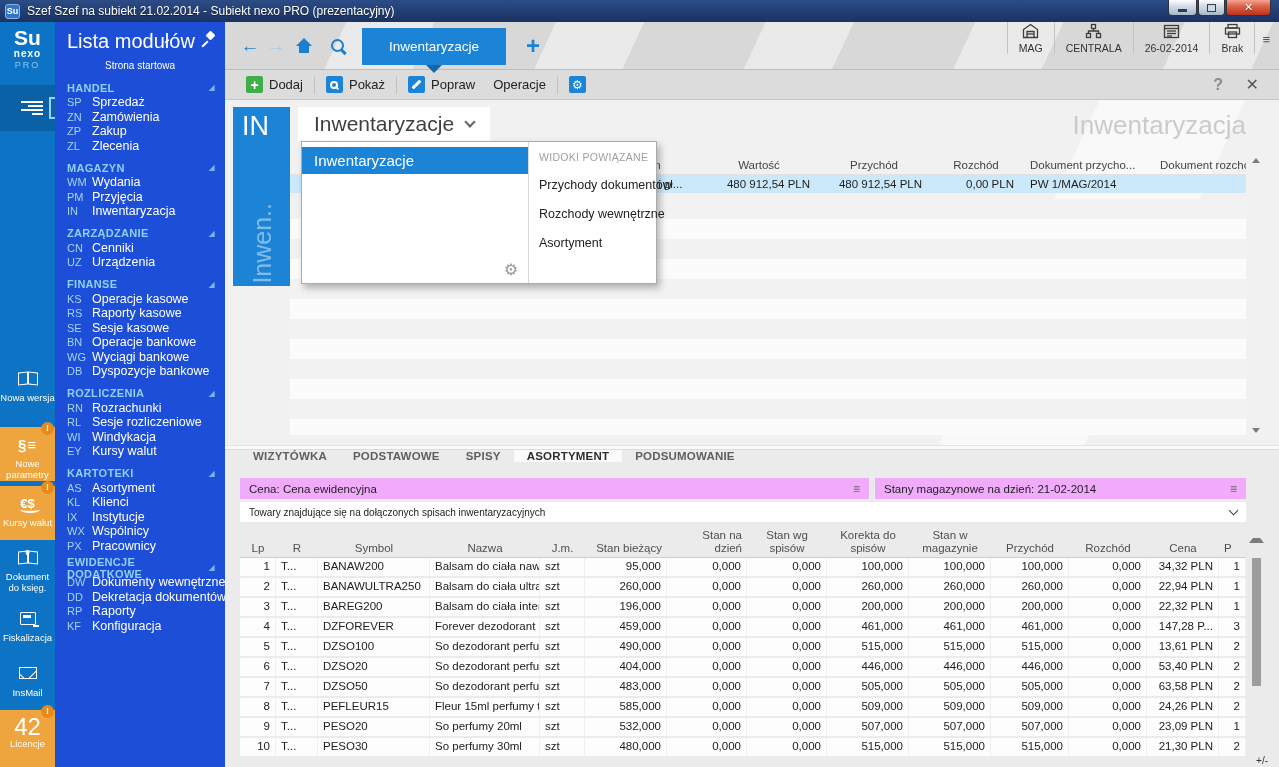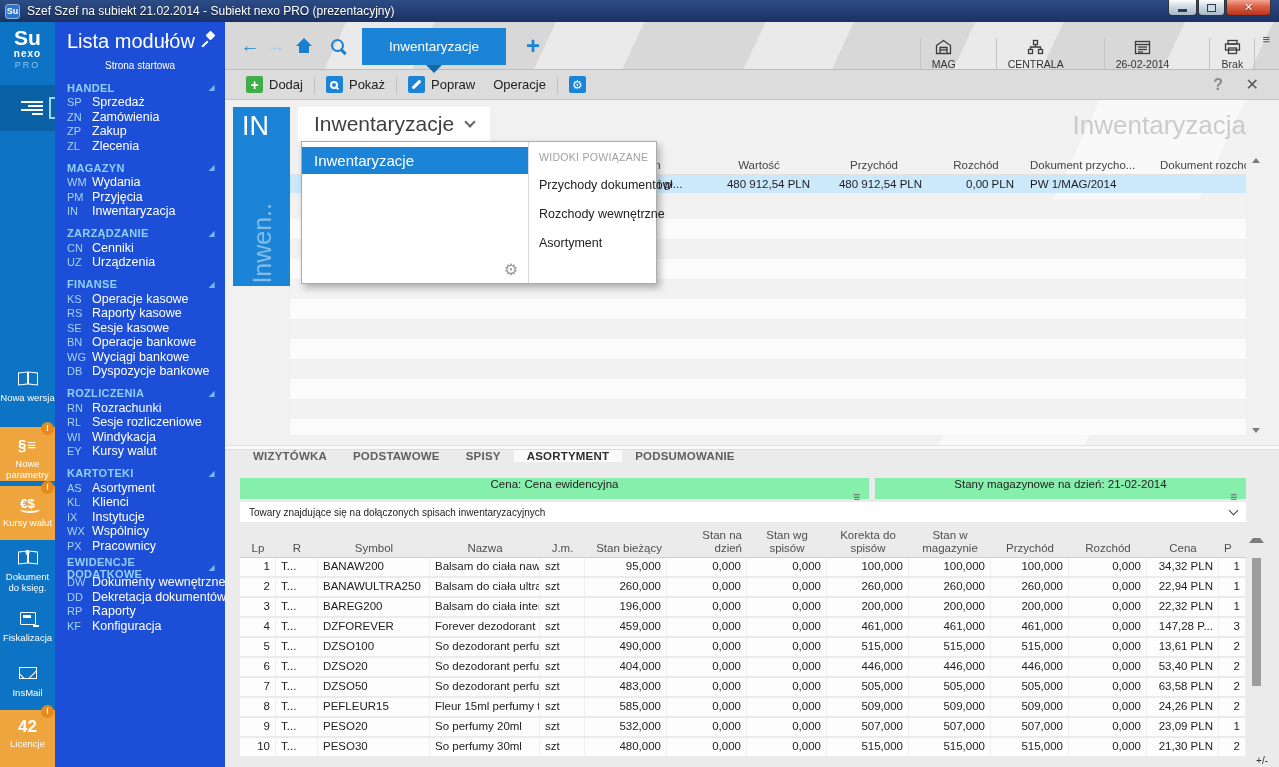--- a/index.html
+++ b/index.html
@@ -53,21 +53,21 @@
   .icon-book::after{right:2px;transform:skewY(7deg);}
   .icon-zero{position:absolute;left:50%;top:2px;transform:translateX(-50%);font-size:8px;color:#fff;font-weight:bold;}
   .icon-par{font-size:15px;font-weight:bold;color:#fff;letter-spacing:1px;}
   .icon-cur{font-size:13px;font-weight:bold;color:#fff;position:relative;}
   .icon-cur::after{content:"";position:absolute;left:0;bottom:-4px;width:20px;height:5px;border-bottom:2px solid #fff;border-radius:50%;}
   .icon-fisk{width:16px;height:13px;border:1.5px solid #fff;position:relative;border-radius:1px;}
   .icon-fisk::before{content:"";position:absolute;left:2px;top:2px;width:8px;height:3px;background:#fff;}
   .icon-fisk::after{content:"";position:absolute;right:-4px;bottom:-3px;width:6px;height:2px;background:#fff;}
   .icon-env{width:18px;height:12px;border:1.5px solid #fff;position:relative;overflow:hidden;}
   .icon-env::before{content:"";position:absolute;left:-2px;top:-7px;width:15px;height:15px;transform:rotate(45deg);border:1.5px solid #fff;}
-  .lic-num{font-size:17px;font-weight:700;line-height:23px;}
+  .lic-num{font-size:24px;font-weight:400;line-height:23px;}
 
   
   .panel{width:170px;flex:none;background:#1d4ed8;color:#fff;position:relative;overflow:hidden;}
   .panel-title{padding:8px 12px 2px;font-size:20px;font-weight:300;}
   .pin{position:absolute;top:9px;right:9px;width:15px;height:15px;}
   .pin::before{content:"";position:absolute;top:1px;right:2px;width:7px;height:7px;background:#fff;border-radius:1px;transform:rotate(45deg);}
   .pin::after{content:"";position:absolute;left:0;bottom:1px;width:8px;height:2px;background:#fff;transform:rotate(-45deg);}
   .home-item{padding:5px 12px 2px;font-size:10px;text-align:center;}
   .sec{margin-top:7px;}
   .sec-h{display:flex;align-items:center;padding:0 10px 0 12px;height:15px;
@@ -89,21 +89,21 @@
   .nav-home{position:relative;width:18px;height:15px;margin:0 8px 0 6px;flex:none;}
   .nav-home::before{content:"";position:absolute;left:1px;top:0;border-left:8px solid transparent;border-right:8px solid transparent;border-bottom:8px solid #1b7fd0;}
   .nav-home::after{content:"";position:absolute;left:4px;top:8px;width:10px;height:7px;background:#1b7fd0;}
   .nav-search{position:relative;width:13px;height:13px;border:2.5px solid #1b7fd0;border-radius:50%;margin:0 4px 0 10px;flex:none;}
   .nav-search::after{content:"";position:absolute;width:3px;height:6px;background:#1b7fd0;transform:rotate(-45deg);right:-3px;bottom:-5px;}
   .tab{height:37px;align-self:flex-end;margin:0 0 4px 14px;background:#1b84d6;color:#fff;font-size:13.5px;
     display:flex;align-items:center;padding:0 27px;position:relative;z-index:3;flex:none;}
   .tab::after{content:"";position:absolute;left:50%;bottom:-8px;margin-left:-8px;
     border:8px solid transparent;border-top:8px solid #1468a8;border-bottom:none;}
   .nav-plus{color:#1b84d6;font-size:24px;font-weight:bold;margin-left:20px;flex:none;}
-  .status-group{margin-left:auto;display:flex;align-items:flex-end;height:48px;gap:29px;}
+  .status-group{margin-left:auto;display:flex;align-items:flex-start;height:48px;}
   .status-item{display:flex;flex-direction:column;align-items:center;justify-content:center;gap:3px;
     padding:0 11px;min-width:46px;border-left:1px solid #c3c3c3;font-size:10.5px;color:#333;}
   .status-item:last-of-type{border-right:1px solid #c3c3c3;}
   .status-menu{align-self:center;font-size:13px;color:#555;padding:0 9px 12px 7px;}
   .sicon{height:17px;display:flex;align-items:flex-end;}
   .sicon svg{stroke:#3d3d3d;fill:none;stroke-width:1.3;}
 
   .toolbar{height:30px;flex:none;background:#dcdcdc;border-bottom:1px solid #c6c6c6;
     display:flex;align-items:center;padding-left:12px;position:relative;}
   .tool-btn{display:flex;align-items:center;gap:6px;font-size:13px;color:#222;padding:0 9px;height:100%;}
@@ -156,21 +156,21 @@
   .mr-item{font-size:12.5px;color:#222;margin-top:15px;white-space:nowrap;}
 
   .splitter{height:5px;flex:none;background:#fafafa;border-top:1px solid #e3e3e3;border-bottom:1px solid #dcdcdc;}
 
   
   .detail{flex:1;min-height:0;background:#ebebeb;position:relative;display:flex;flex-direction:column;}
   .dtabs{height:25px;flex:none;display:flex;align-items:flex-start;padding-left:15px;}
   .dtab{display:flex;align-items:center;padding:0 13px;font-size:11.5px;font-weight:bold;color:#5f5f5f;letter-spacing:.2px;}
   .dtab.active{background:#fafafa;color:#2e2e2e;}
   .frow{display:flex;gap:6px;margin:3px 33px 0 15px;flex:none;}
-  .fbox{height:21px;background:#86efac;display:flex;align-items:center;padding:0 9px;font-size:11.5px;color:#222;flex-direction:column;}
+  .fbox{height:21px;background:#f0abfc;display:flex;align-items:center;padding:0 9px;font-size:11.5px;color:#222;}
   .fbox.cena{flex:none;width:629px;}
   .fbox.stany{flex:1;}
   .hicon{margin-left:auto;color:#666;font-size:12px;}
   .srow{margin:3px 33px 0 15px;height:20px;flex:none;background:#fff;display:flex;align-items:center;
     padding:0 9px;font-size:10px;color:#222;}
   .chev2{margin-left:auto;width:7px;height:7px;border-right:1.5px solid #444;border-bottom:1.5px solid #444;
     transform:rotate(45deg);margin-top:-4px;}
   .dgrid-head{margin:7px 33px 0 15px;flex:none;display:grid;align-items:end;
     grid-template-columns:36px 42px 112px 110px 45px 82px 80px 80px 82px 82px 78px 78px 72px 1fr;
     font-size:11.5px;color:#4f4f4f;border-bottom:1px solid #cfcfcf;padding-bottom:3px;min-height:27px;}

